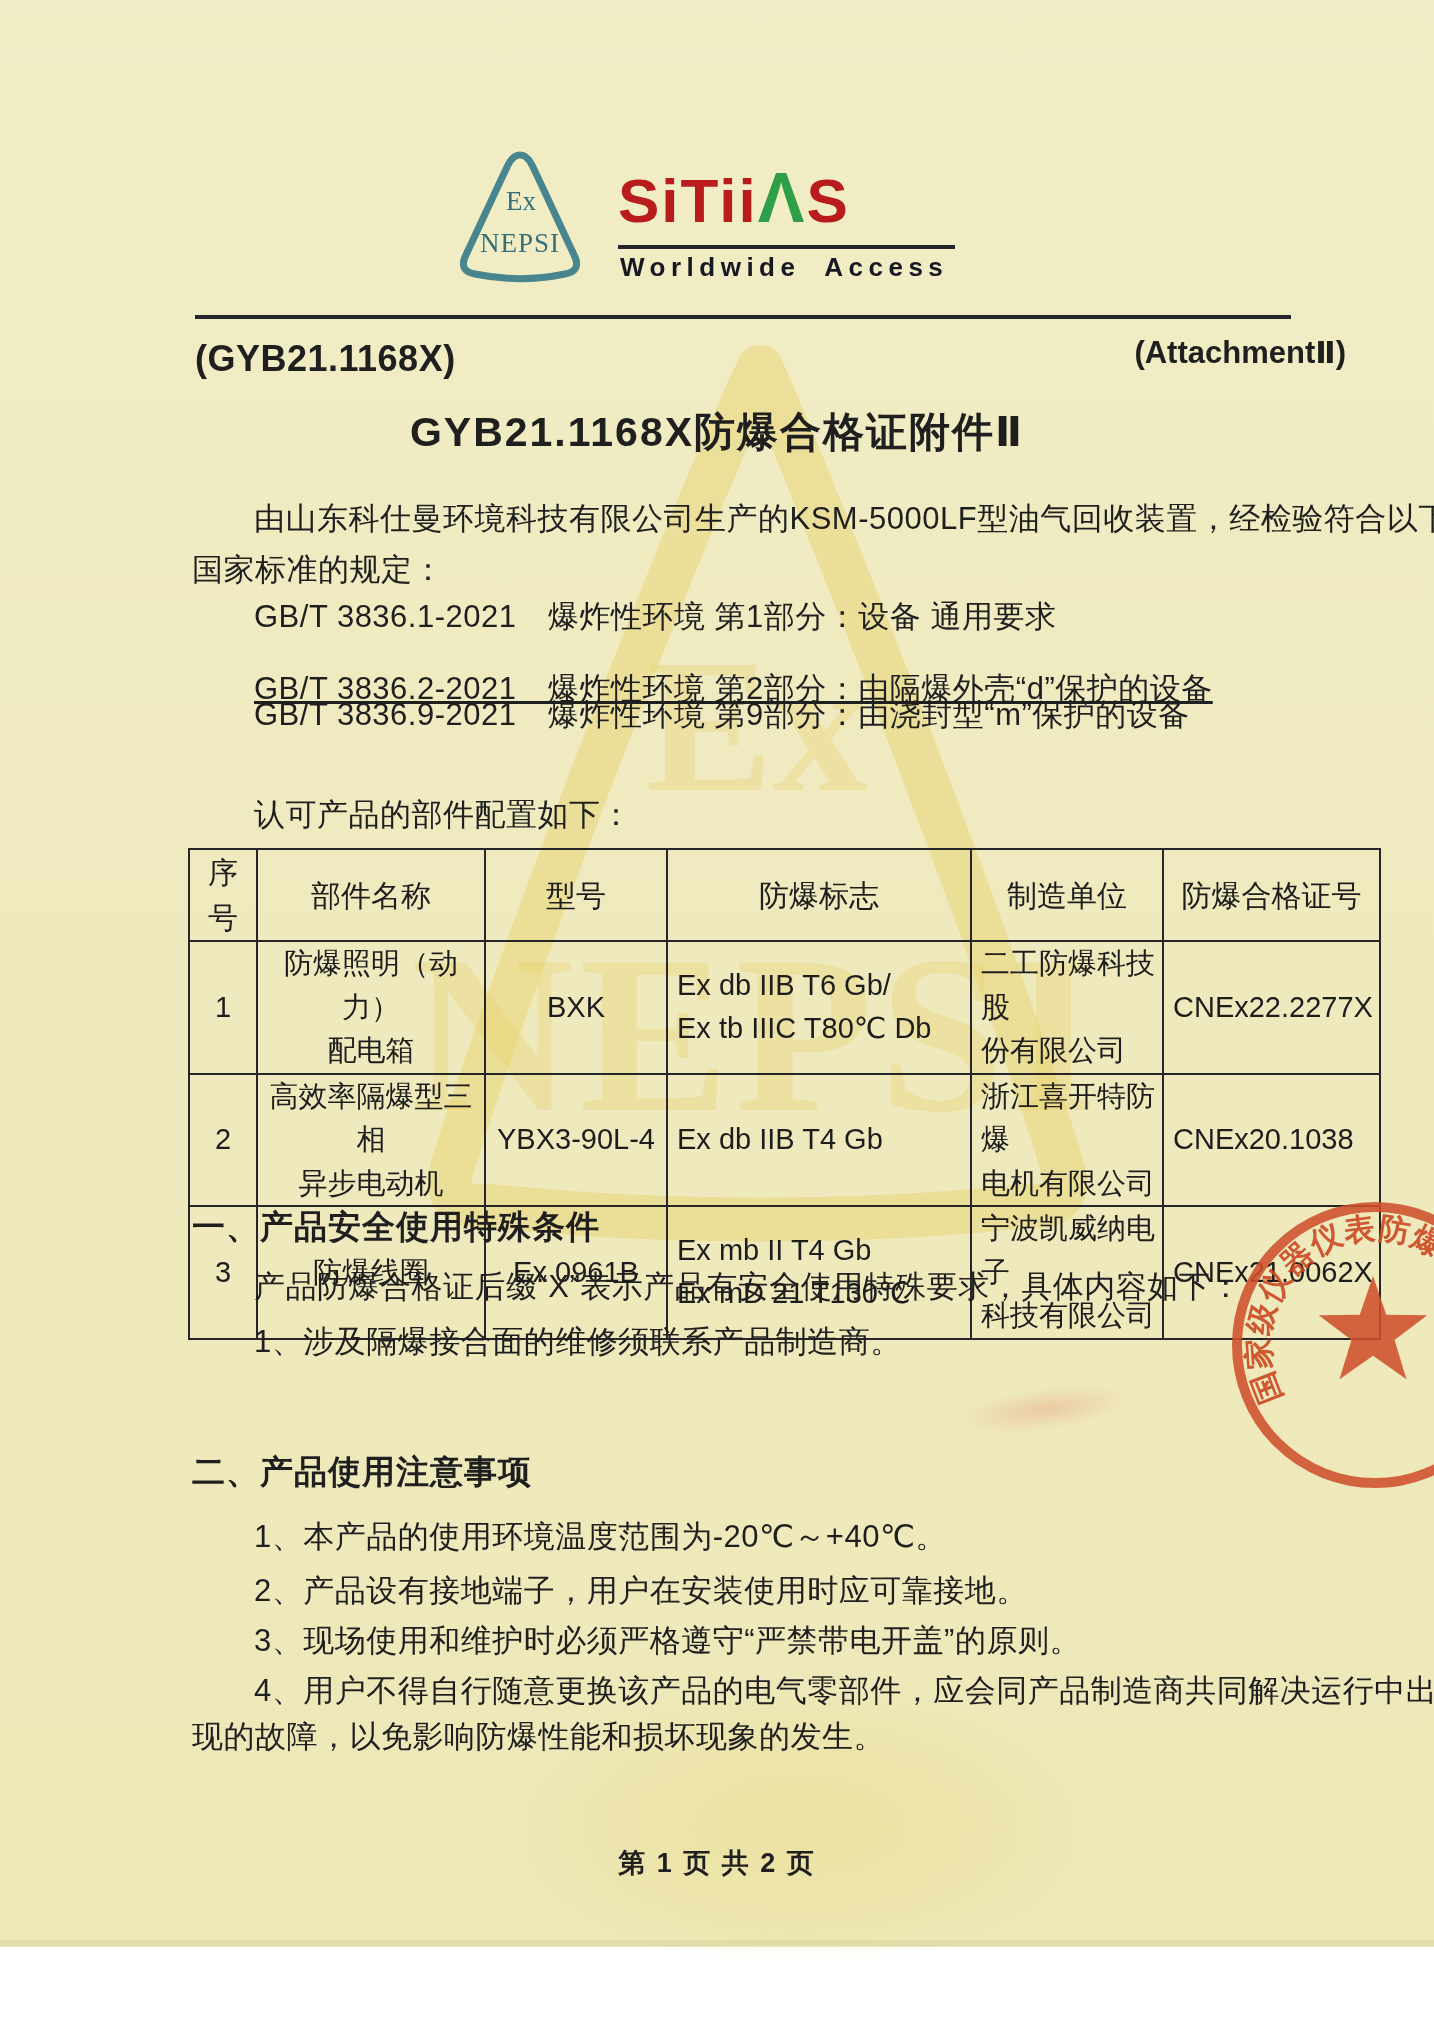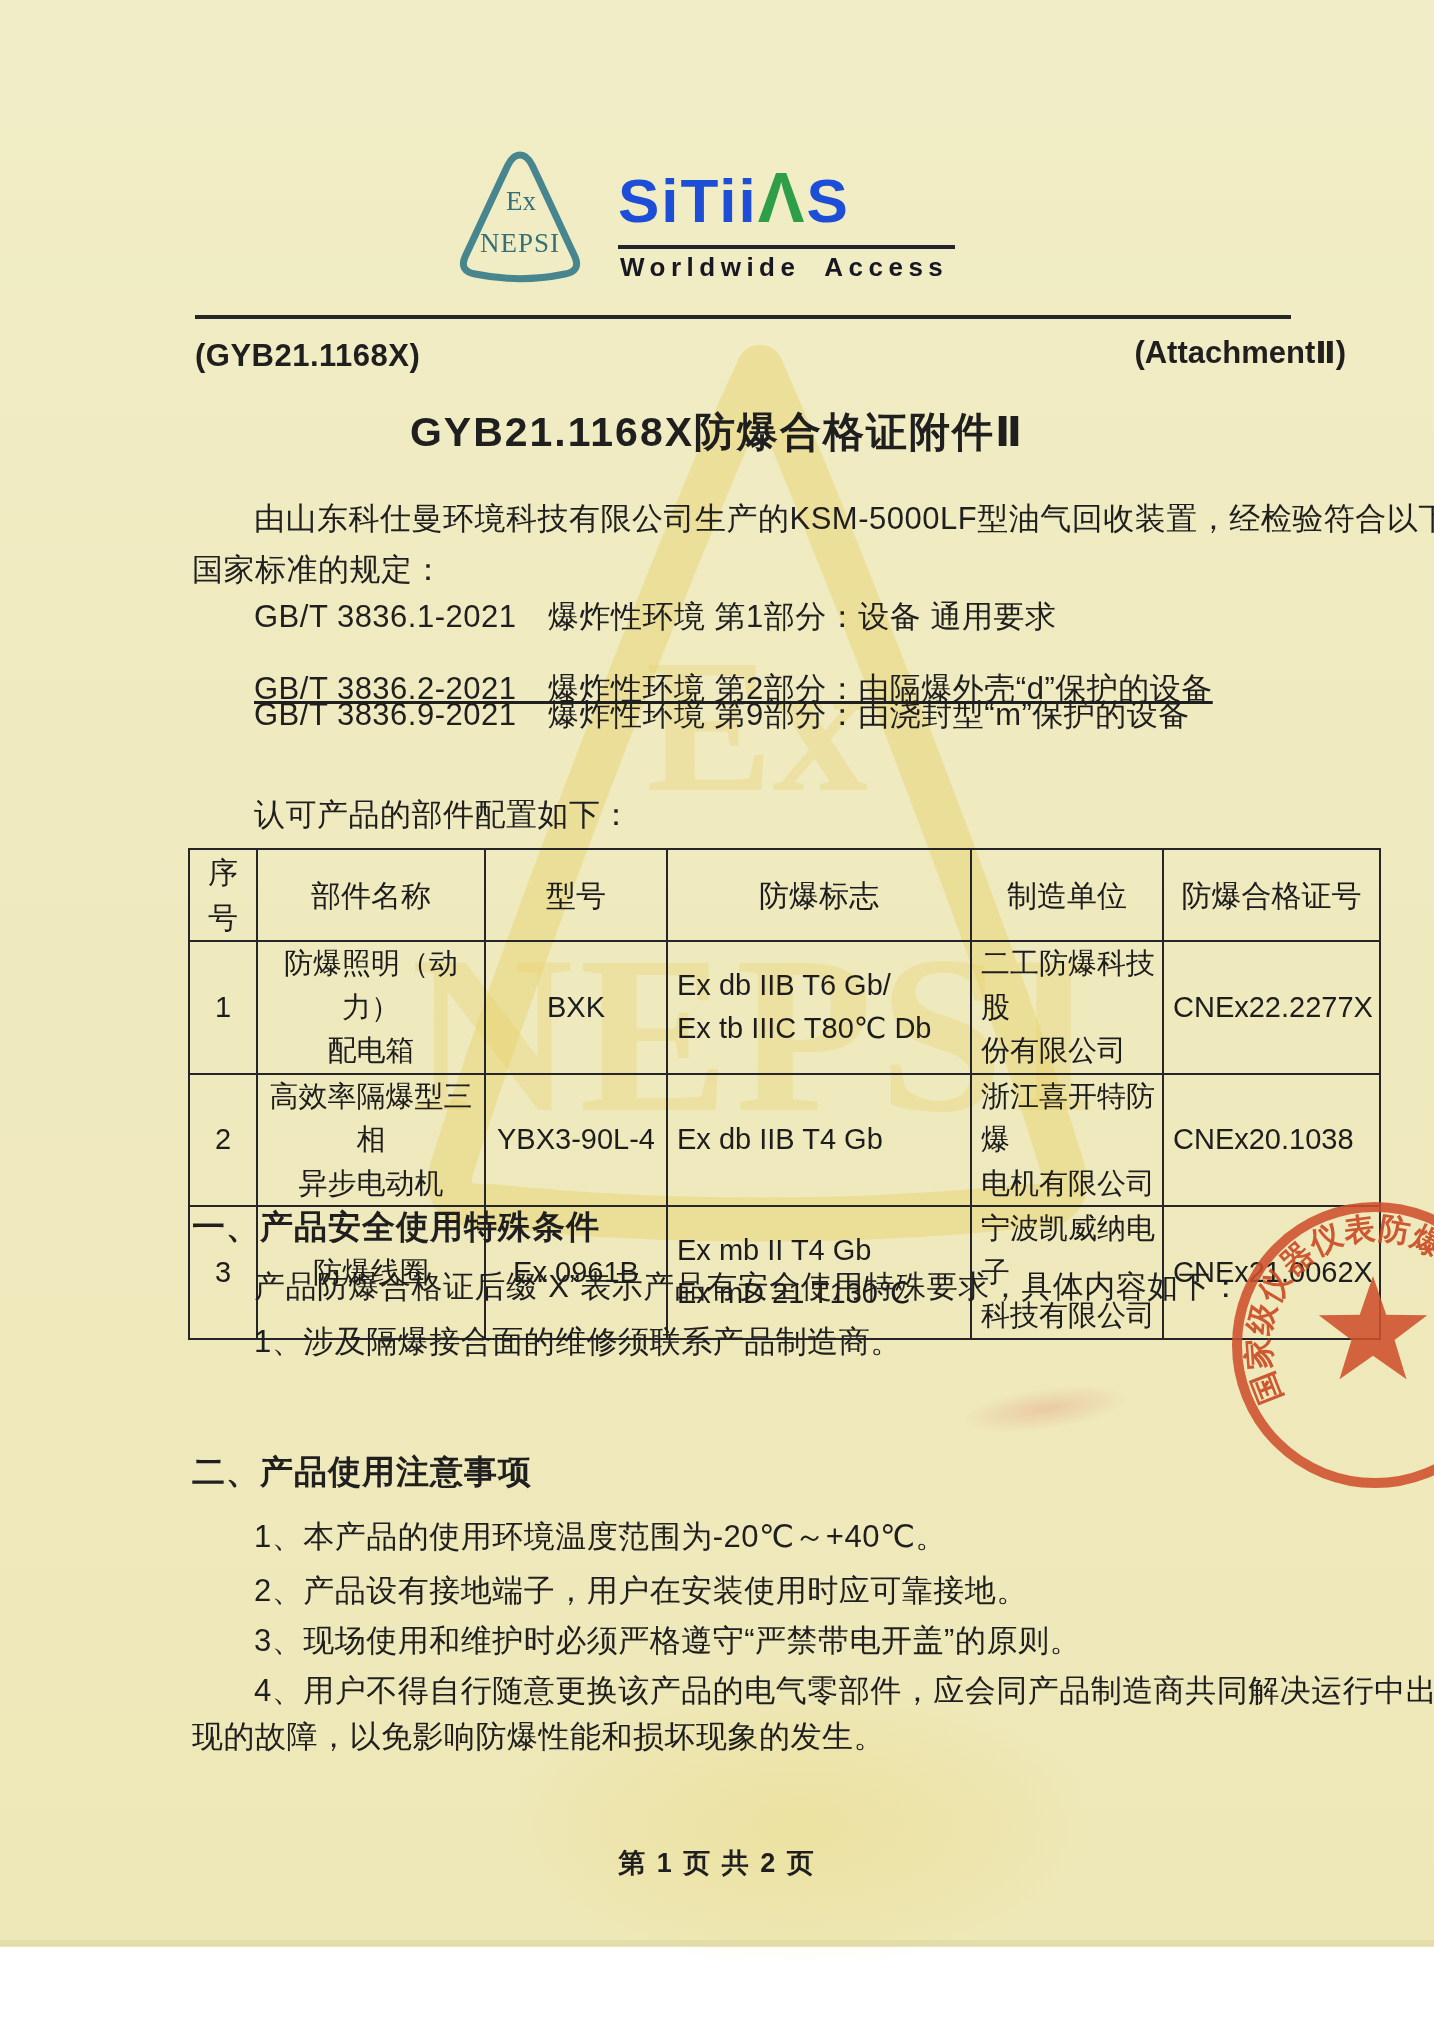--- a/index.html
+++ b/index.html
@@ -26,28 +26,28 @@
   }
   .pink-smudge{
     position:absolute;left:960px;top:1388px;width:170px;height:42px;
     transform:rotate(-8deg);
     background:radial-gradient(ellipse at center,rgba(225,120,100,0.28),transparent 70%);
   }
   
   .nepsi-logo{left:448px;top:148px;width:144px;height:146px;}
   .brand{left:618px;top:150px;width:400px;height:100px;white-space:nowrap;}
   .brand-main{font-weight:800;font-size:62px;letter-spacing:2px;line-height:96px;}
-  .brand-navy{color:#1d4ed8;}
+  .brand-navy{color:#b91c1c;}
   .brand-green{color:#2f9e48;font-size:70px;}
   .brand-rule{left:618px;top:245px;width:337px;height:4px;background:#24242c;}
   .tagline{left:620px;top:252px;width:360px;font-size:26px;font-weight:bold;
     letter-spacing:5.5px;word-spacing:12px;color:#181822;white-space:nowrap;}
   
   .top-rule{left:195px;top:315px;width:1096px;height:4px;background:#26262a;}
-  .cert-no{left:195px;top:338px;font-size:31px;font-weight:bold;letter-spacing:.5px;}
+  .cert-no{left:195px;top:338px;font-size:36px;font-weight:bold;letter-spacing:.5px;}
   .attachment{left:936px;top:334px;width:410px;text-align:right;font-size:31px;font-weight:bold;}
   .doc-title{left:0;top:405px;width:1434px;text-align:center;
     font-size:41px;font-weight:bold;letter-spacing:2px;}
   
   .bodyline{font-size:31px;letter-spacing:.5px;white-space:nowrap;}
   .l-indent{left:254px;}
   .l-flush{left:192px;}
   
   .cfg-table{
     position:absolute;left:188px;top:848px;border-collapse:collapse;table-layout:fixed;

